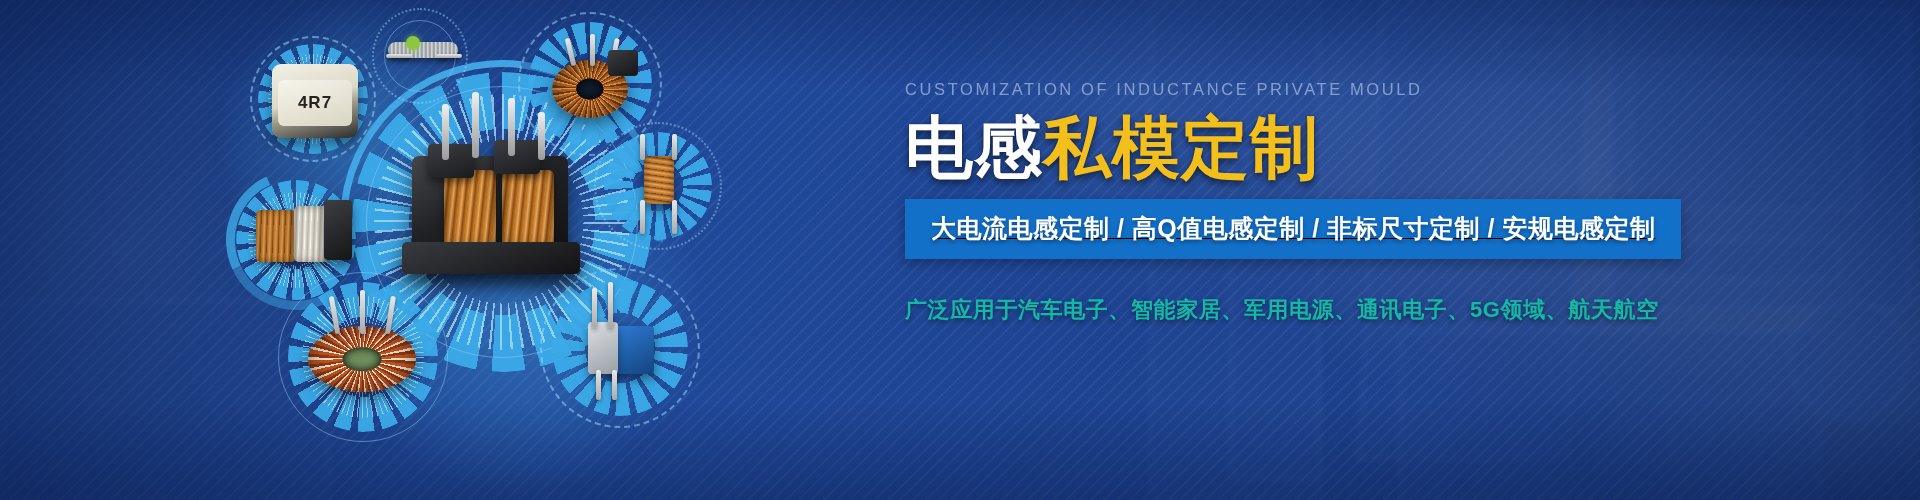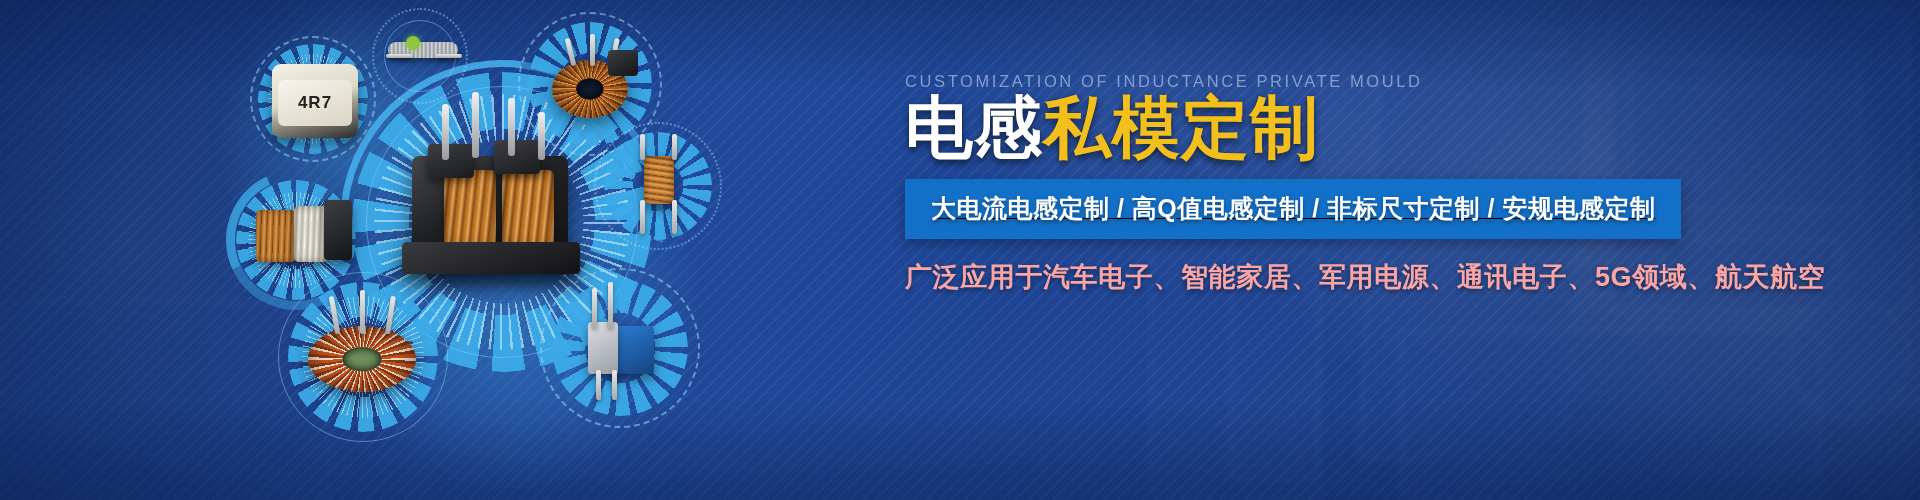--- a/index.html
+++ b/index.html
@@ -177,31 +177,31 @@
     box-shadow:0 5px 12px rgba(0,0,0,.45);
   }
 
   .glow {
     position:absolute; border-radius:50%;
     background:radial-gradient(circle, rgba(80,190,245,.30), rgba(80,190,245,0) 68%);
     pointer-events:none;
   }
 
   
-  .copy { position:absolute; left:905px; top:72px; width:700px; }
+  .copy { position:absolute; left:905px; top:80px; width:700px; }
 
   .eyebrow {
     font-size:16.5px; letter-spacing:2.6px; font-weight:400;
     color:rgba(190,208,235,.62);
     font-family:"Liberation Sans", sans-serif;
     white-space:nowrap;
   }
 
   .headline {
-    font-size:68px; line-height:1.06; font-weight:700;
+    margin-top:12px; font-size:68px; line-height:1.06; font-weight:700;
     letter-spacing:1px; white-space:nowrap;
     font-family:"Liberation Sans", sans-serif;
   }
   .headline .hl-white {
     color:#ffffff;
     text-shadow:0 4px 7px rgba(0,0,0,.5), 0 0 2px rgba(0,0,0,.4);
   }
   .headline .hl-gold {
     color:#f2bf1c;
     text-shadow:0 4px 7px rgba(0,0,0,.5), 0 0 2px rgba(0,0,0,.4);
@@ -213,21 +213,21 @@
     box-shadow:0 4px 12px rgba(0,0,0,.3);
     text-decoration:underline;
   }
   .tagbar-text {
     color:#ffffff; font-size:25px; font-weight:700; letter-spacing:.5px;
     white-space:nowrap; font-family:"Liberation Sans", sans-serif;
     text-shadow:0 2px 4px rgba(0,0,0,.35);
   }
 
   .subline {
-    margin-top:20px; color:#fca5a5; font-size:27px; font-weight:700;
+    margin-top:36px; color:#14b8a6; font-size:22px; font-weight:700;
     letter-spacing:.6px; white-space:nowrap;
     font-family:"Liberation Sans", sans-serif;
     text-shadow:0 2px 5px rgba(0,0,0,.45);
   }
 </style>
 </head>
 <body>
 
 <div class="banner">
 

